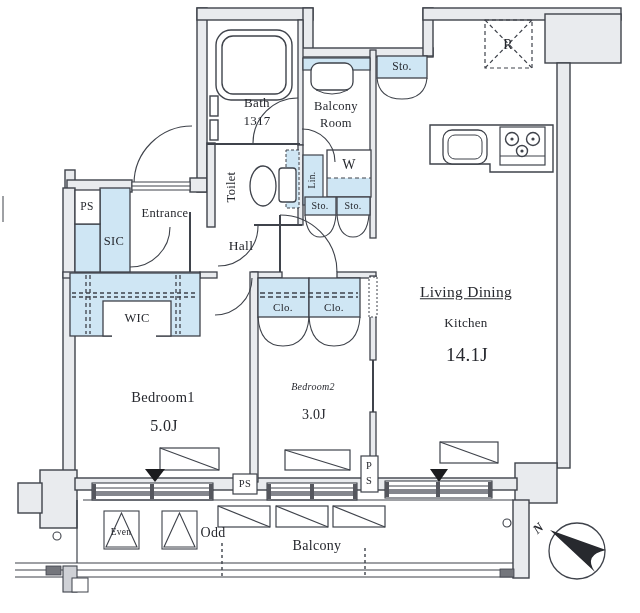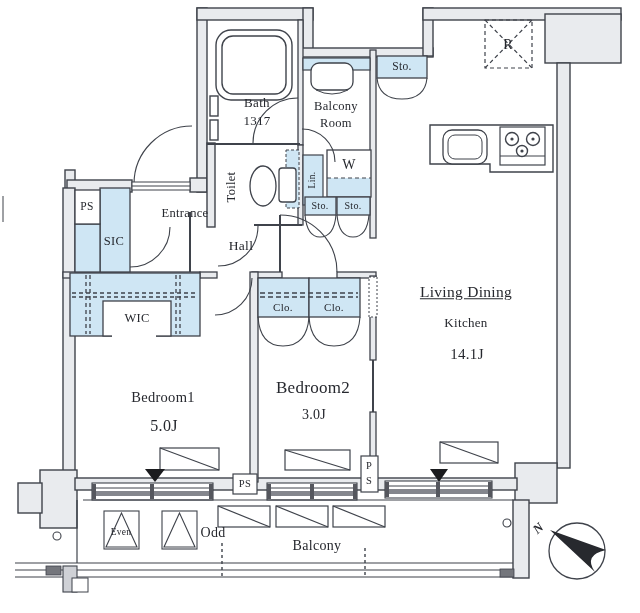--- a/index.html
+++ b/index.html
@@ -254,31 +254,31 @@
     <circle cx="577" cy="551" r="28" fill="#ffffff" stroke="#3f434b" stroke-width="1.3"></circle>
     <path d="M550,530 L606,550 Q583,555 595,572 Z" fill="#27292e"></path>
   </g>
 </svg>
 
   <span class="lbl" style="left:257px;top:102px;font-size:13px;">Bath</span>
   <span class="lbl" style="left:257px;top:120px;font-size:13px;">1317</span>
   <span class="lbl" style="left:336px;top:106px;font-size:12.5px;">Balcony</span>
   <span class="lbl" style="left:336px;top:123px;font-size:12.5px;">Room</span>
   <span class="lbl v" style="left:231px;top:187px;font-size:12.5px;">Toilet</span>
-  <span class="lbl" style="left:165px;top:213px;font-size:12.5px;margin-left:20px;">Entrance</span>
+  <span class="lbl" style="left:165px;top:213px;font-size:12.5px;">Entrance</span>
   <span class="lbl" style="left:241px;top:246px;font-size:13.5px;">Hall</span>
   <span class="lbl" style="left:114px;top:241px;font-size:12.5px;">SIC</span>
   <span class="lbl" style="left:137px;top:318px;font-size:12.5px;">WIC</span>
   <span class="lbl" style="left:163px;top:397px;font-size:14.5px;">Bedroom1</span>
   <span class="lbl" style="left:164px;top:426px;font-size:16px;">5.0J</span>
-  <span class="lbl" style="left:313px;top:387px;font-size:17px;">Bedroom2</span>
+  <span class="lbl" style="left:313px;top:387px;font-size:10px;font-style:italic;">Bedroom2</span>
   <span class="lbl" style="left:314px;top:415px;font-size:14px;">3.0J</span>
   <span class="lbl" style="left:466px;top:292px;font-size:15.5px;text-decoration:underline;">Living Dining</span>
   <span class="lbl" style="left:466px;top:322px;font-size:13px;">Kitchen</span>
-  <span class="lbl" style="left:467px;top:354px;font-size:15px;">14.1J</span>
+  <span class="lbl" style="left:467px;top:354px;font-size:19px;">14.1J</span>
   <span class="lbl" style="left:317px;top:546px;font-size:14px;">Balcony</span>
 
   <span class="lbl" style="left:402px;top:67px;font-size:11.5px;">Sto.</span>
   <span class="lbl" style="left:508px;top:45px;font-size:14px;">R</span>
   <span class="lbl v" style="left:313px;top:180px;font-size:9.5px;">Lin.</span>
   <span class="lbl" style="left:349px;top:165px;font-size:14px;">W</span>
   <span class="lbl" style="left:320px;top:206px;font-size:10px;">Sto.</span>
   <span class="lbl" style="left:353px;top:206px;font-size:10px;">Sto.</span>
   <span class="lbl" style="left:283px;top:307px;font-size:11px;">Clo.</span>
   <span class="lbl" style="left:334px;top:307px;font-size:11px;">Clo.</span>

